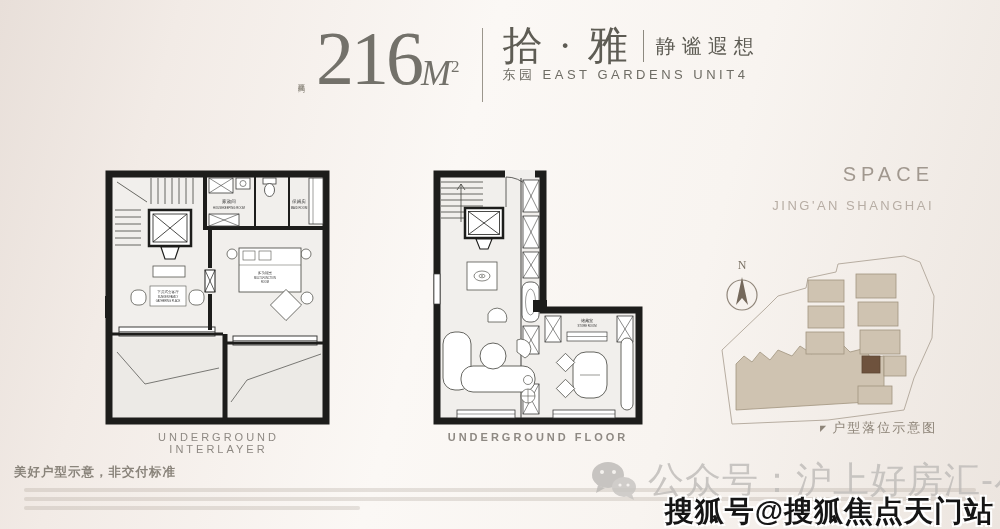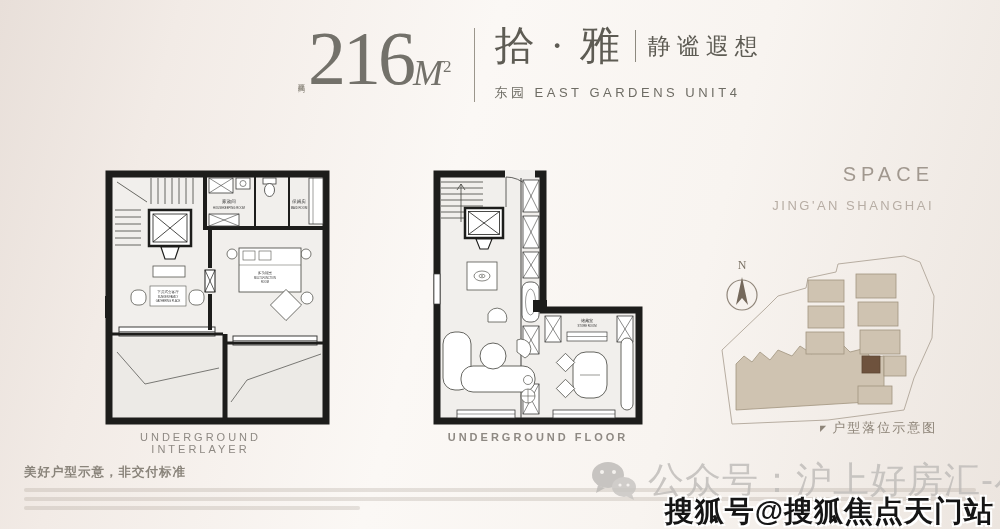--- a/index.html
+++ b/index.html
@@ -6,50 +6,50 @@
   .stage{
     position:relative;width:1000px;height:529px;overflow:hidden;
     font-family:"Liberation Sans",sans-serif;
     background:
       linear-gradient(105deg,#e8dfd9 0%,#f2ebe6 16%,#fbf8f5 44%,#f8f4f0 68%,#ece5df 100%);
   }
   
   .header{position:absolute;left:296px;top:26px;display:flex;align-items:flex-start;color:#6d6b63;}
   .area{display:flex;align-items:flex-end;}
   .area-note{writing-mode:vertical-rl;font-size:7px;color:#908b81;letter-spacing:1px;margin:0 2px 10px 0;}
-  .area-value{font-family:"Liberation Serif",serif;font-size:76px;line-height:.85;color:#73716a;letter-spacing:-3px;}
+  .area-value{font-family:"Liberation Serif",serif;font-size:76px;line-height:.85;color:#73716a;letter-spacing:-3px;margin-left:8px;}
   .area-unit{font-family:"Liberation Serif",serif;font-style:italic;font-size:36px;line-height:1;color:#73716a;}
   .area-unit sup{font-size:17px;font-style:normal;}
   .hdr-div{width:1px;height:74px;background:#9b968c;margin:2px 20px 0 22px;}
   .name-row{display:flex;align-items:center;}
   .name-cn{font-family:"Liberation Serif",serif;font-size:40px;color:#5e5c54;letter-spacing:3px;line-height:1;}
   .name-sep{width:1px;height:32px;background:#8d897f;margin:0 12px;}
-  .tagline{font-family:"Liberation Serif",serif;font-size:23px;color:#5e5c54;letter-spacing:6px;}
-  .subline{margin-top:18px;font-size:13px;letter-spacing:3.5px;color:#6e6c64;}
+  .tagline{font-family:"Liberation Serif",serif;font-size:20px;color:#5e5c54;letter-spacing:6px;}
+  .subline{margin-top:0;font-size:13px;letter-spacing:3.5px;color:#6e6c64;}
   
   .plan{position:absolute;}
   .plan-left{left:105px;top:170px;width:225px;height:255px;}
   .plan-right{left:433px;top:170px;width:210px;height:255px;}
   .cap{position:absolute;text-align:center;color:#8e8983;}
-  .cap-left{left:88px;top:431px;width:225px;}
+  .cap-left{left:106px;top:431px;width:225px;}
   .cap-right{left:433px;top:431px;width:210px;font-weight:bold;}
   .cap-en{font-size:11px;letter-spacing:3px;}
   .cap-cn{font-size:14px;letter-spacing:8px;margin-top:6px;color:#7d7872;}
   
   .space{position:absolute;right:66px;top:160px;text-align:right;
     font-family:Liberation Sans, sans-serif;color:#a1988f;font-size:20px;letter-spacing:5px;line-height:1.4;}
   .space-sub{font-size:13px;letter-spacing:2.5px;color:#b7ada4;margin-top:9px;}
   .compass{position:absolute;left:720px;top:258px;width:44px;text-align:center;}
   .compass-n{font-family:"Liberation Serif",serif;font-size:12px;color:#7b7265;}
   .siteplan{position:absolute;left:708px;top:252px;}
   .site-label{position:absolute;left:820px;top:419px;display:flex;align-items:center;color:#8d8478;}
   .site-label .marker{font-size:8px;margin-right:6px;}
   .site-label .txt{font-size:13px;letter-spacing:2px;}
   
-  .notice{position:absolute;left:24px;top:464px;font-size:12.5px;font-weight:600;letter-spacing:1px;color:#8a847b;}
+  .notice{position:absolute;left:14px;top:464px;font-size:12.5px;font-weight:600;letter-spacing:1px;color:#8a847b;}
   .fineprint{position:absolute;left:24px;top:488px;width:952px;}
   .fineprint .ln{height:4px;background:rgba(168,158,147,.28);margin-bottom:5px;border-radius:2px;}
   .fineprint .ln.short{width:336px;}
   .wm-wechat{position:absolute;left:590px;top:456px;display:flex;align-items:center;opacity:.82;z-index:4;}
   .wm-wechat .txt{font-size:36px;color:#bfbcb9;letter-spacing:1px;margin-left:10px;white-space:nowrap;}
   .wm-sohu{position:absolute;right:6px;top:492px;z-index:5;font-size:29px;font-weight:bold;color:#151515;letter-spacing:1px;white-space:nowrap;
     text-shadow:-2px -2px 0 #fff,2px -2px 0 #fff,-2px 2px 0 #fff,2px 2px 0 #fff;}
   svg text{font-family:"Liberation Sans",sans-serif;}
 </style>
 </head>

